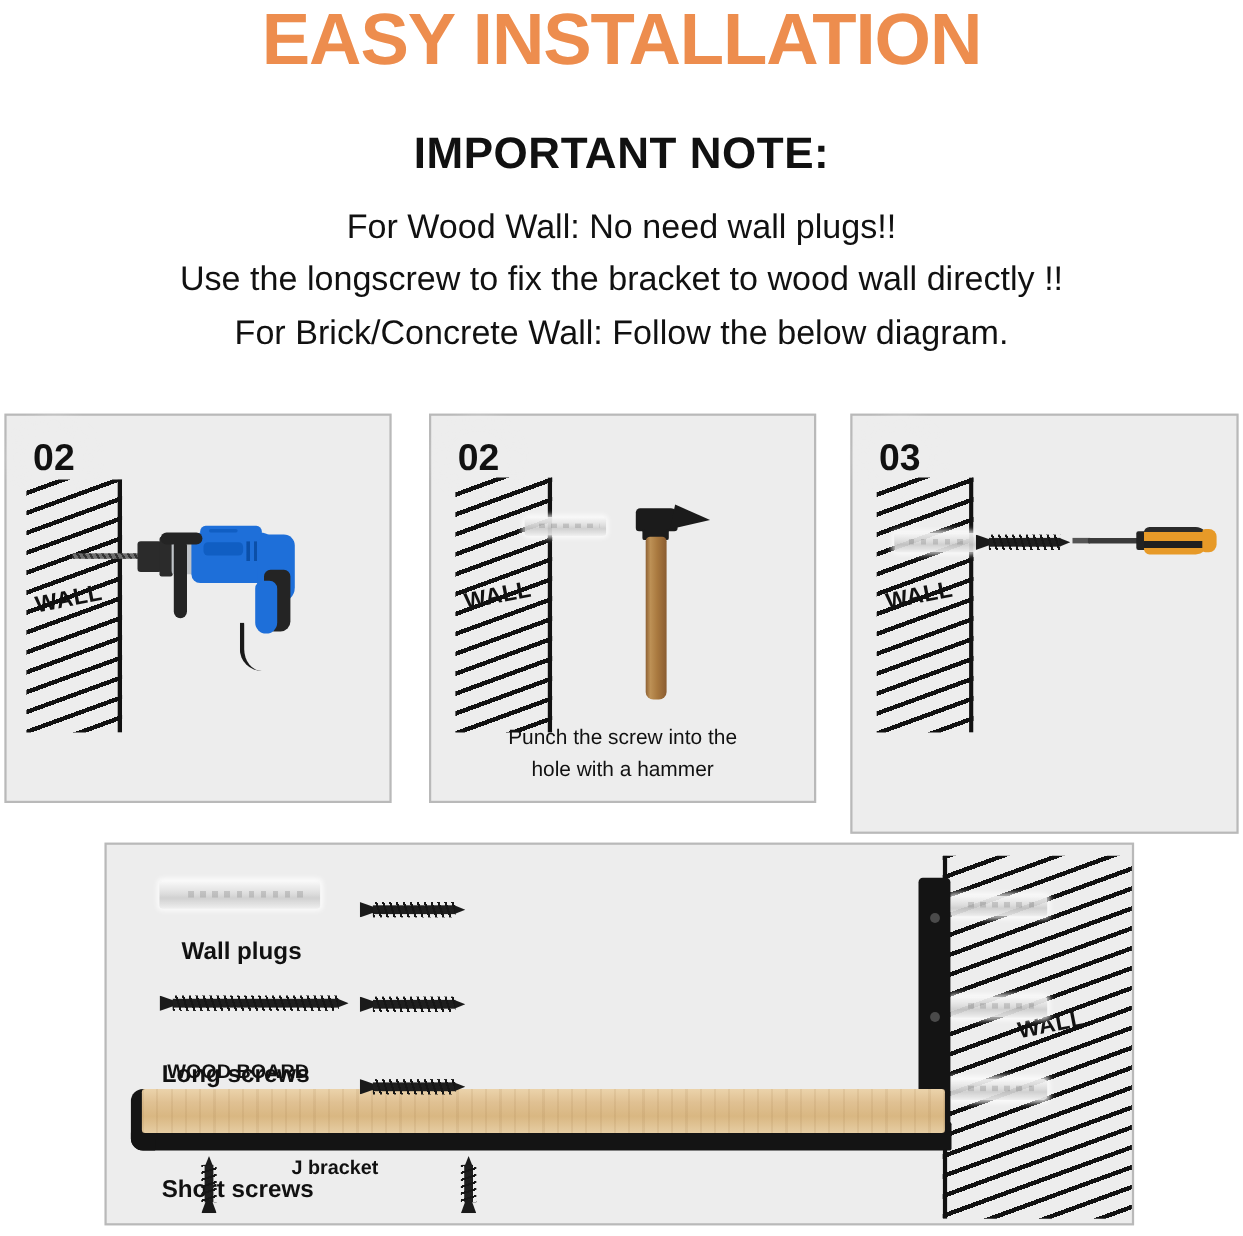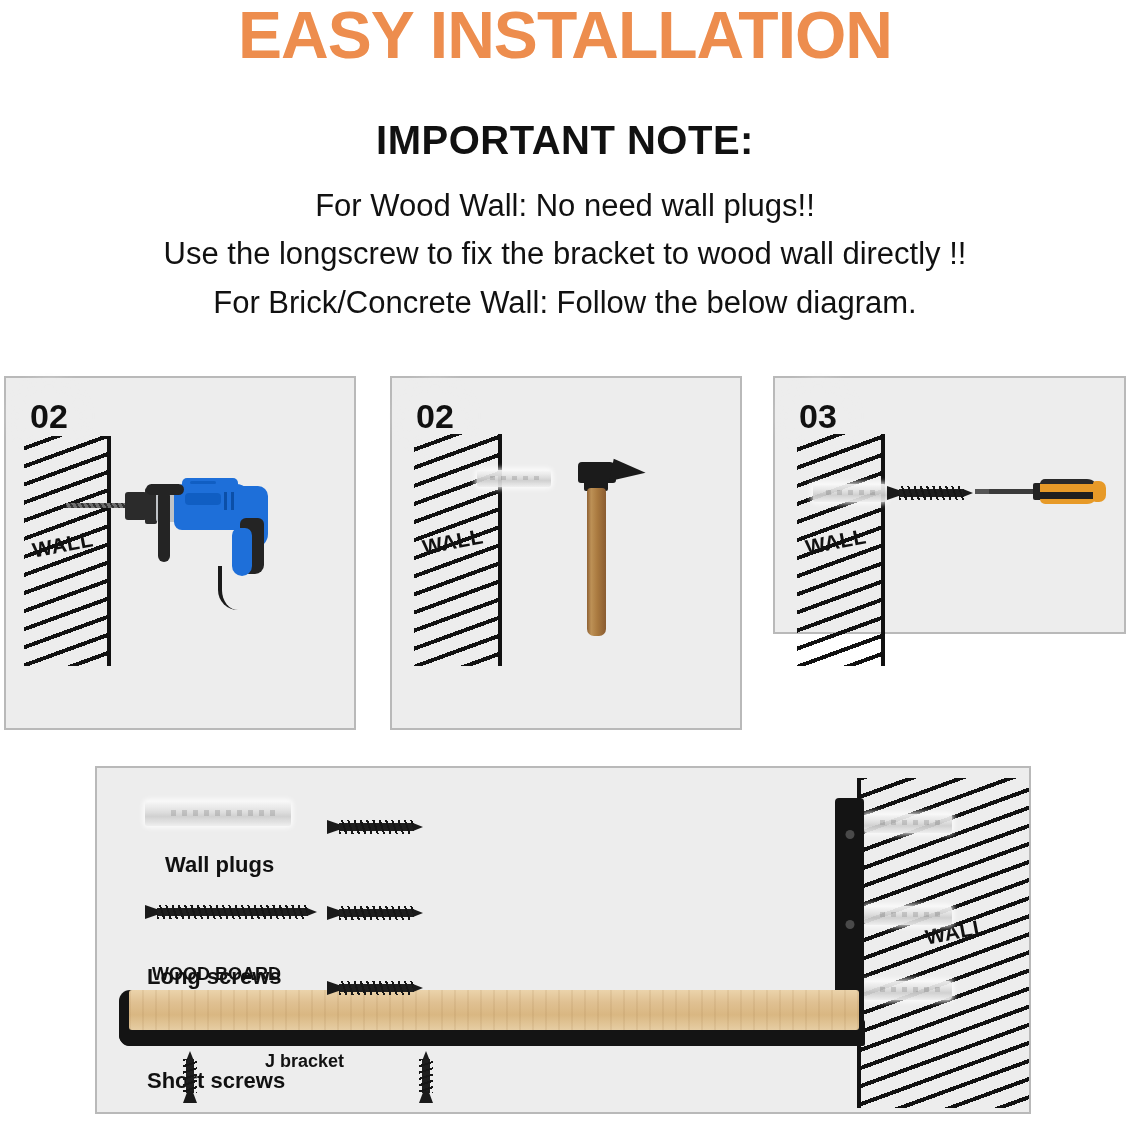--- a/index.html
+++ b/index.html
@@ -15,21 +15,21 @@
     position:absolute;left:0;top:118px;width:1130px;text-align:center;
     font-size:40px;font-weight:700;letter-spacing:.5px;color:#111;
   }
   .note-line{position:absolute;left:0;width:1130px;text-align:center;font-size:31px;color:#111;}
   .nl1{top:188px;} .nl2{top:236px;} .nl3{top:285px;}
 
   
   .panel{position:absolute;background:#EDEDED;border:2px solid #B9B9B9;box-sizing:border-box;}
   #panel-1{left:4px;  top:376px;width:352px;height:354px;}
   #panel-2{left:390px;top:376px;width:352px;height:354px;}
-  #panel-3{left:773px;top:376px;width:353px;height:258px;}
+  #panel-3{left:773px;top:376px;width:353px;height:382px;}
   #panel-parts{left:95px;top:766px;width:936px;height:348px;text-align:right;}
 
   .badge{
     position:absolute;left:16px;top:14px;width:54px;height:48px;
     border-radius:50%;background:#EDEDED;
     font-size:34px;font-weight:700;color:#111;
     display:flex;align-items:center;justify-content:center;
     box-shadow:0 0 12px 10px #EDEDED;
   }
   .caption{
@@ -198,20 +198,24 @@
 
   <div class="plug" style="left:85px;top:92px;width:74px;height:17px;"></div>
 
   <div>
     <div class="hammer-head" style="left:186px;top:84px;width:38px;height:21px;"></div>
     <div class="hammer-claw" style="left:219px;top:84px;"></div>
     <div class="hammer-neck" style="left:192px;top:103px;width:24px;height:10px;"></div>
     <div class="hammer-handle" style="left:195px;top:110px;width:19px;height:148px;"></div>
   </div>
 
+  <div class="caption cap2">
+    <span>Punch the screw into the</span><br>
+    <span>hole with a hammer</span>
+  </div>
 </div>
 
 <div class="panel" id="panel-3">
   <div class="badge">03</div>
 
   <div class="wall right-edge" style="left:22px;top:56px;width:88px;height:232px;">
     <div class="hatch"></div>
     <div class="edge"></div>
   </div>
   <div class="wall-label" style="left:30px;top:152px;">WALL</div>

